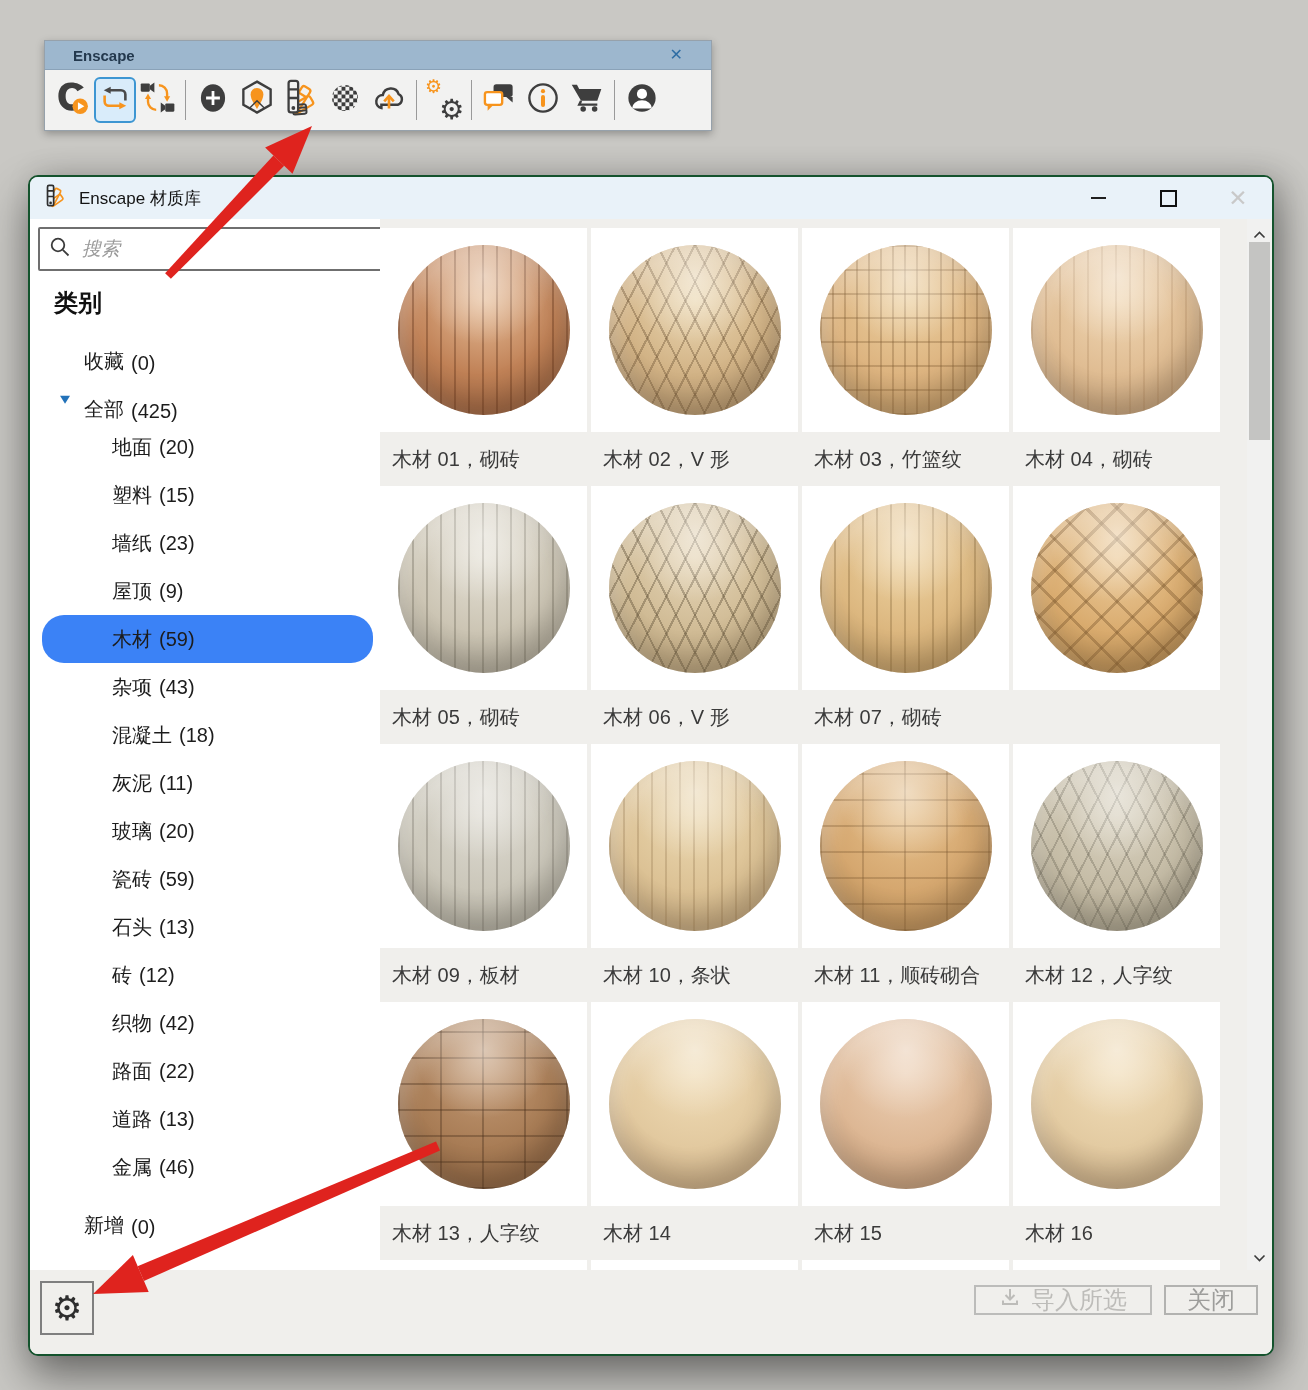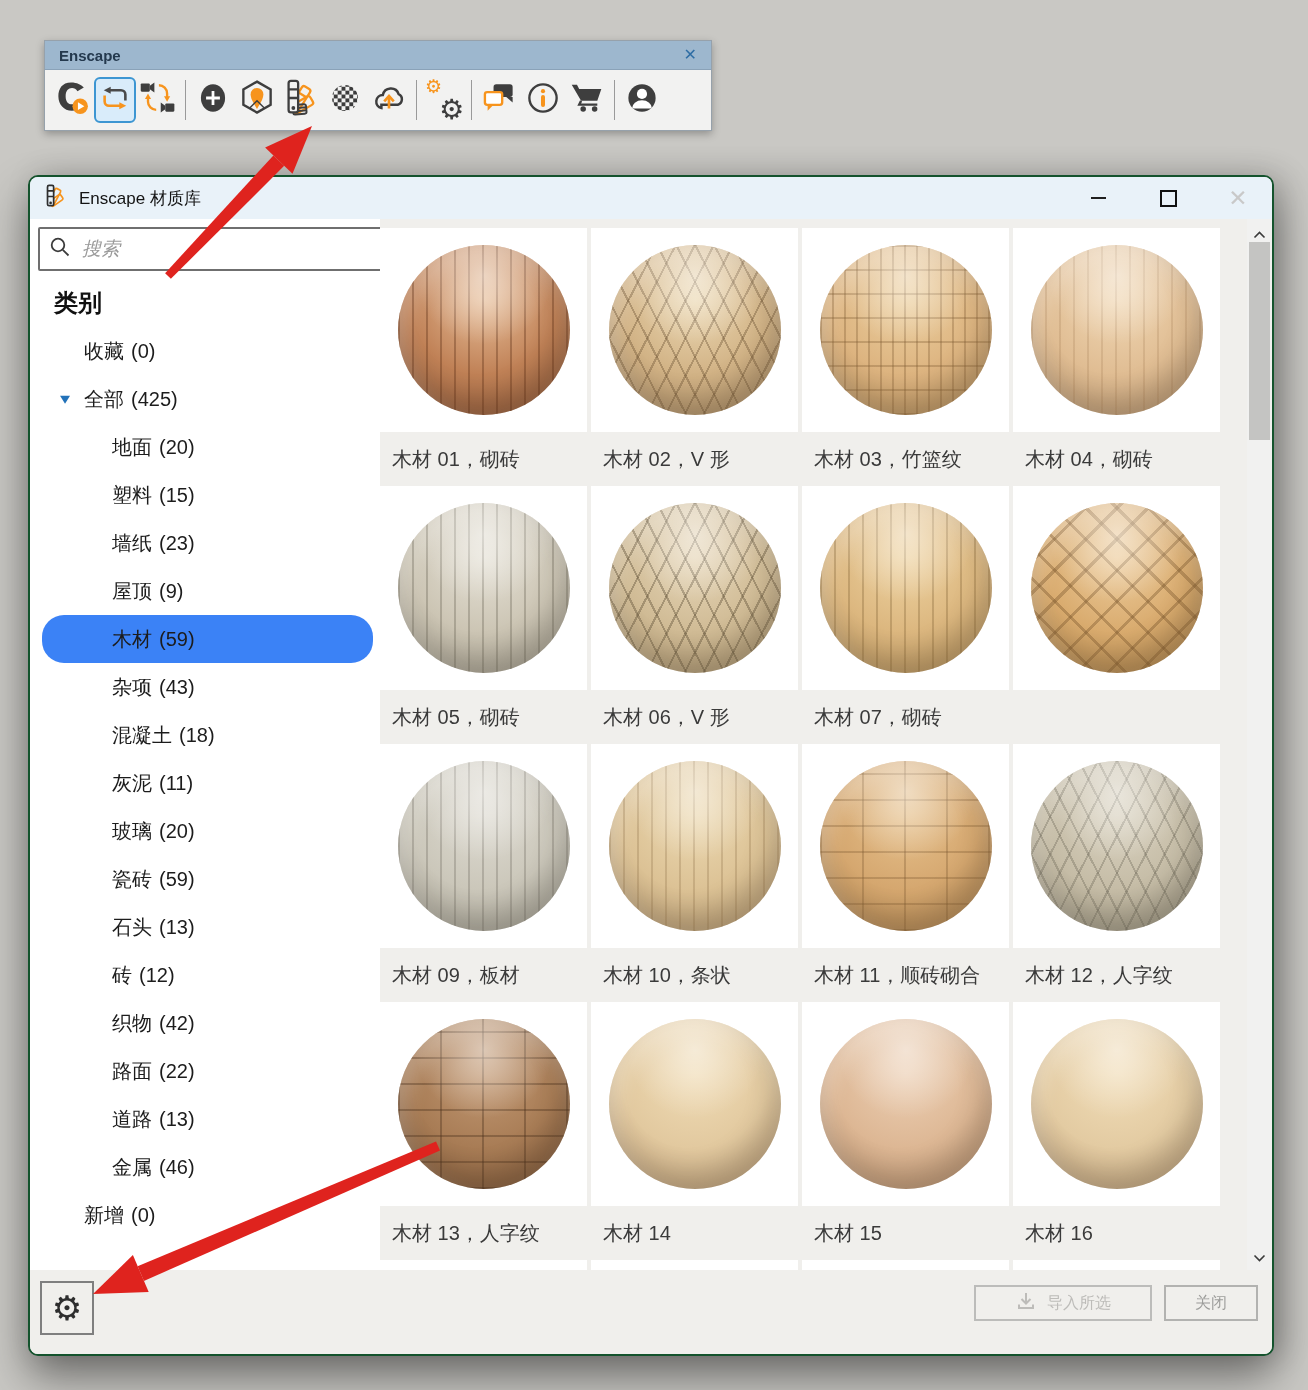--- a/index.html
+++ b/index.html
@@ -7,21 +7,21 @@
     width:1308px;height:1390px;position:relative;overflow:hidden;
     background:#c9c8c4;
     font-family:"Liberation Sans","DejaVu Sans",sans-serif;
     -webkit-font-smoothing:antialiased;
   }
   button{appearance:none;border:none;background:none;padding:0;font-family:inherit;cursor:pointer;}
 
   
   .toolbar-window{position:absolute;left:44px;top:40px;width:666px;height:89px;
     background:#f2f2f1;border:1px solid #96a1ab;box-shadow:0 3px 8px rgba(0,0,0,.28);}
-  .tb-titlebar{height:28px;background:#9db7ce;display:flex;align-items:center;padding:0 14px;border-bottom:1px solid #8aa2b8;}
+  .tb-titlebar{height:28px;background:#9db7ce;display:flex;align-items:center;padding:0 28px;border-bottom:1px solid #8aa2b8;}
   .tb-title{font-weight:bold;font-size:15px;color:#24394e;}
   .tb-close{margin-left:auto;color:#2e6da4;font-size:16px;line-height:1;}
   .tb-body{height:59px;display:flex;align-items:center;padding:0 5px;}
   .tb-btn{width:44px;height:52px;display:flex;align-items:center;justify-content:center;position:relative;flex:0 0 auto;}
   .tb-btn.active{background:#d9ecfa;border:2px solid #3d96d2;border-radius:6px;height:46px;width:42px;}
   .tb-sep{width:1px;height:40px;background:#9a9a9a;margin:0 5px;flex:0 0 auto;}
   .gear-wrap{position:relative;width:40px;height:44px;}
   .gear-big{position:absolute;right:0;bottom:-2px;font-size:28px;color:#3e3e3e;line-height:1;}
   .gear-small{position:absolute;left:1px;top:-1px;font-size:19px;color:#f7941d;line-height:1;}
 
@@ -40,21 +40,21 @@
 
   
   .ml-sidebar{position:absolute;left:0;top:42px;width:344px;height:1051px;background:#ffffff;padding-left:10px;}
   .search-box{position:absolute;left:8px;top:8px;width:324px;height:40px;border:2px solid #6f6f6f;border-radius:2px;
     background:#fff;display:flex;align-items:center;padding:0 9px;gap:9px;}
   .search-box input{border:none;outline:none;flex:1;font-size:19px;font-style:italic;color:#333;background:transparent;}
   .search-box input::placeholder{color:#9a9a9a;font-style:italic;opacity:1;}
   .cat-list{position:absolute;top:59px;left:0;right:0;}
   .cat-header{height:49px;display:flex;align-items:center;padding-left:24px;font-weight:bold;font-size:24px;color:#111;}
   .cat-row{height:48px;display:flex;align-items:center;position:relative;margin:0 11px 0 12px;font-size:20px;color:#1c1c1c;}
-  .cat-row.level1{padding-left:42px;}
+  .cat-row.level1{padding-left:42px;align-items:flex-end;}
   .cat-row.level2{padding-left:70px;}
   .cat-row.selected{background:#3b82f6;border-radius:22px;}
   .cat-count{margin-left:7px;}
   .expander{position:absolute;left:18px;top:50%;transform:translateY(-42%);width:0;height:0;
     border-left:5.5px solid transparent;border-right:5.5px solid transparent;border-top:8px solid #2272b9;}
 
   
   .ml-main{position:absolute;left:350px;top:42px;width:867px;height:1051px;background:#f0efec;overflow:hidden;}
   .grid{position:absolute;left:0;top:9px;display:grid;grid-template-columns:repeat(4,207px);column-gap:4px;}
   .tile{height:204px;background:#fff;display:flex;align-items:center;justify-content:center;}
@@ -81,21 +81,21 @@
   .scrollbar{position:absolute;left:1217px;top:42px;width:25px;height:1051px;background:#f1f1f0;}
   .sb-thumb{position:absolute;left:2px;top:23px;width:21px;height:198px;background:#c4c4c2;}
   .sb-up,.sb-down{position:absolute;left:5px;width:15px;height:12px;}
   .sb-up{top:8px;} .sb-down{bottom:8px;}
 
   
   .ml-footer{position:absolute;left:0;top:1093px;width:1242px;height:84px;background:#f0efec;}
   .gear-btn{position:absolute;left:10px;top:11px;width:54px;height:54px;border:2px solid #7f7f7f;
     background:#f0efec;display:flex;align-items:center;justify-content:center;}
   .gear-btn span{font-size:34px;color:#2e2e2e;line-height:1;}
-  .ml-btn{position:absolute;top:15px;height:36px;border:2px solid #bcbcba;display:flex;align-items:center;justify-content:center;gap:10px;font-size:16px;background:transparent;}
+  .ml-btn{position:absolute;top:15px;height:30px;border:2px solid #bcbcba;display:flex;align-items:center;justify-content:center;gap:10px;font-size:24px;background:transparent;}
   .import-btn{left:944px;width:178px;color:#bdbcb9;}
   .closewin-btn{left:1134px;width:94px;color:#9d9d9b;border-color:#b2b2b0;}
 
   .annotations{position:absolute;left:0;top:0;width:1308px;height:1390px;pointer-events:none;z-index:60;}
 </style>
 </head>
 <body>
 
 <div class="toolbar-window">
   <div class="tb-titlebar">

